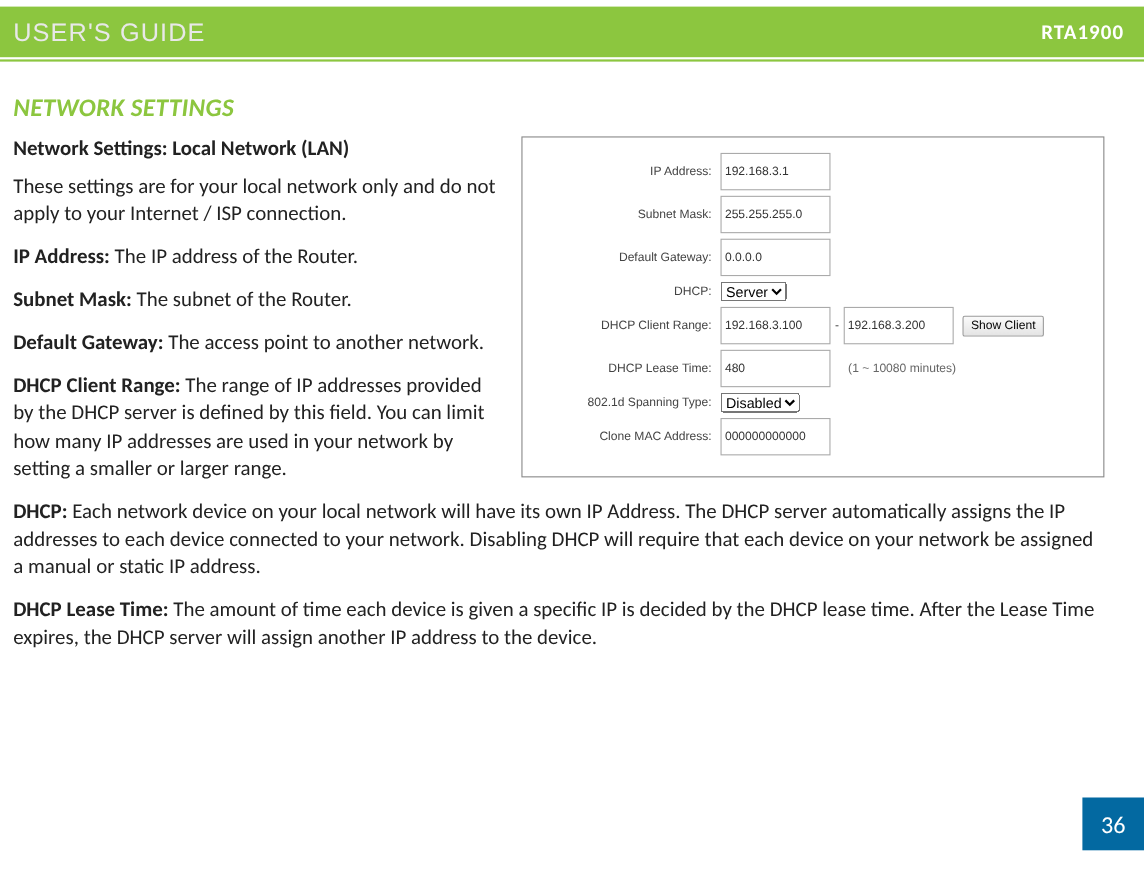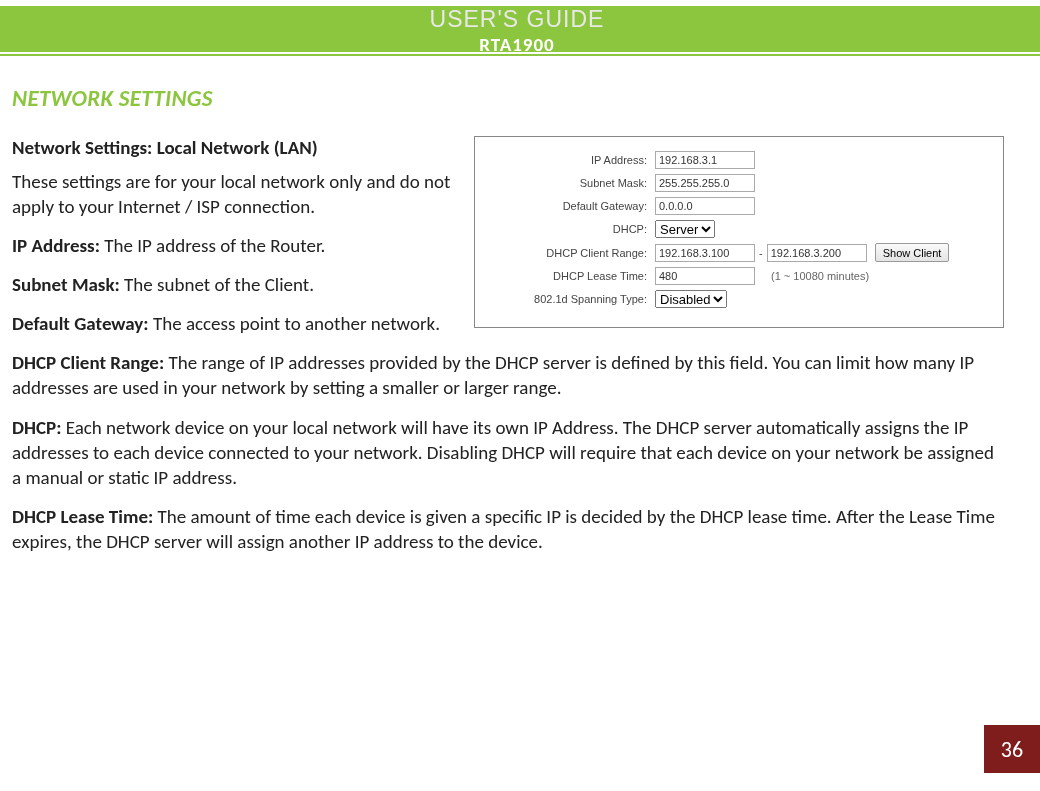--- a/index.html
+++ b/index.html
@@ -13,21 +13,20 @@
     overflow: hidden;
   }
   .header-bar {
     background: #8cc63f;
     height: 46px;
     display: flex;
     align-items: center;
     justify-content: space-between;
     padding: 0 18px 0 12px;
     margin: 6px 0 0 0;
-    flex-direction: column;
   }
   .header-title {
     color: #e8e8e8;
     font-size: 23px;
     letter-spacing: 1px;
     font-family: "Arial Narrow", Arial, sans-serif;
     font-weight: 400;
   }
   .header-model {
     color: #ffffff;
@@ -42,21 +41,21 @@
   }
   .page {
     padding: 28px 36px 0 12px;
   }
   .section-title {
     color: #8cc63f;
     font-style: italic;
     font-weight: bold;
     font-size: 23px;
     letter-spacing: 0.3px;
-    margin-bottom: 24px;
+    margin-bottom: 12px;
   }
   .subheading {
     font-weight: bold;
     font-size: 19px;
     margin-bottom: 10px;
   }
   .body-text {
     font-size: 19px;
     line-height: 1.32;
     margin-bottom: 14px;
@@ -86,21 +85,21 @@
   .form-label {
     width: 170px;
     text-align: right;
     padding-right: 8px;
   }
   .form-input {
     border: 1px solid #aaa;
     background: #fff;
     height: 18px;
     font-size: 11px;
-    padding: 0 3px;
+    padding: 16px 3px;
     color: #333;
     font-family: Arial, sans-serif;
   }
   .w-ip { width: 100px; }
   .w-sel { width: 60px; height: 18px; font-size: 13px; }
   .w-btn {
     font-size: 11px;
     padding: 1px 7px;
     border: 1px solid #999;
     background: linear-gradient(#fafafa,#e4e4e4);
@@ -109,21 +108,21 @@
     cursor: pointer;
   }
   .dash { margin: 0 4px; }
   .hint { color: #666; margin-left: 16px; }
   .page-number {
     position: absolute;
     right: 0;
     bottom: 18px;
     width: 56px;
     height: 48px;
-    background: #7f1d1d;
+    background: #0369a1;
     color: #ffffff;
     font-size: 22px;
     display: flex;
     align-items: center;
     justify-content: center;
   }
 </style>
 </head>
 <body>
 
@@ -179,33 +178,37 @@
 
 
 
       <div class="form-row">
         <div class="form-label">802.1d Spanning Type:</div>
         <select class="w-sel" style="width:72px">
           <option>Disabled</option>
         </select>
       </div>
 
+      <div class="form-row">
+        <div class="form-label">Clone MAC Address:</div>
+        <input class="form-input w-ip" value="000000000000" style="">
+      </div>
 
     </div>
 
     <div class="subheading">Network Settings: Local Network (LAN)</div>
 
     <p class="body-text">These settings are for your local network only and do not apply to your Internet / ISP connection.</p>
 
     <p class="body-text">
       <span class="term">IP Address:</span><span> The IP address of the Router.</span>
     </p>
 
     <p class="body-text">
-      <span class="term">Subnet Mask:</span><span> The subnet of the Client.</span>
+      <span class="term">Subnet Mask:</span><span> The subnet of the Router.</span>
     </p>
 
     <p class="body-text">
       <span class="term">Default Gateway:</span><span> The access point to another network.</span>
     </p>
 
     <p class="body-text">
       <span class="term">DHCP Client Range:</span><span> The range of IP addresses provided by the DHCP server is defined by this field.  You can limit how many IP addresses are used in your network by setting a smaller or larger range.</span>
     </p>
 

